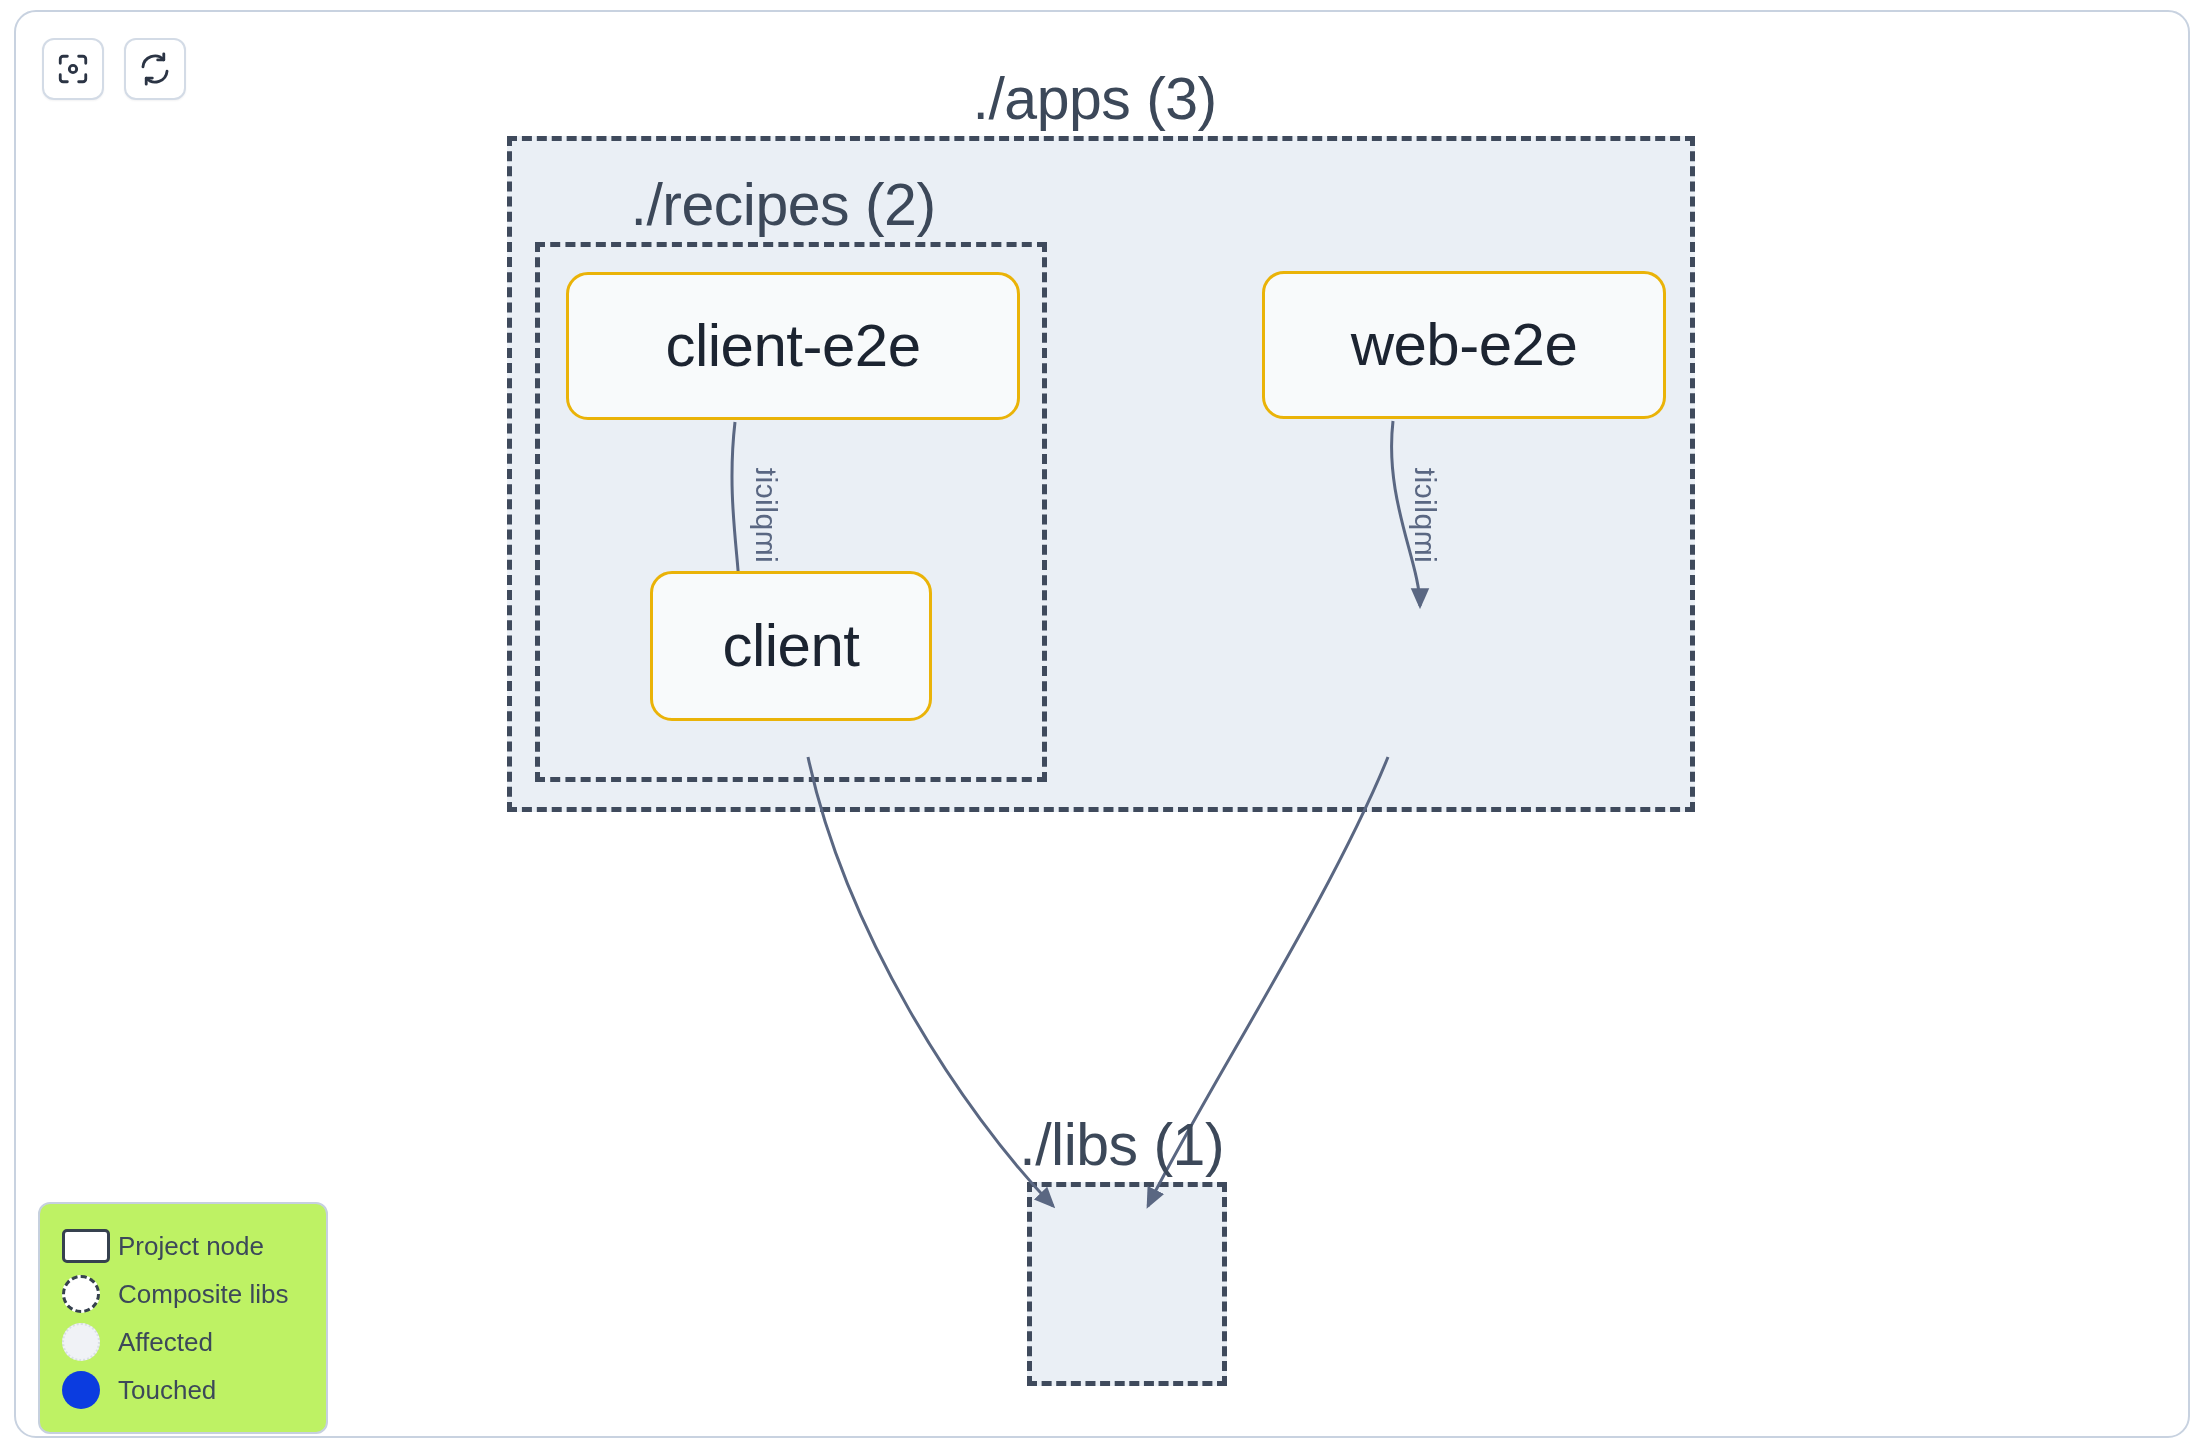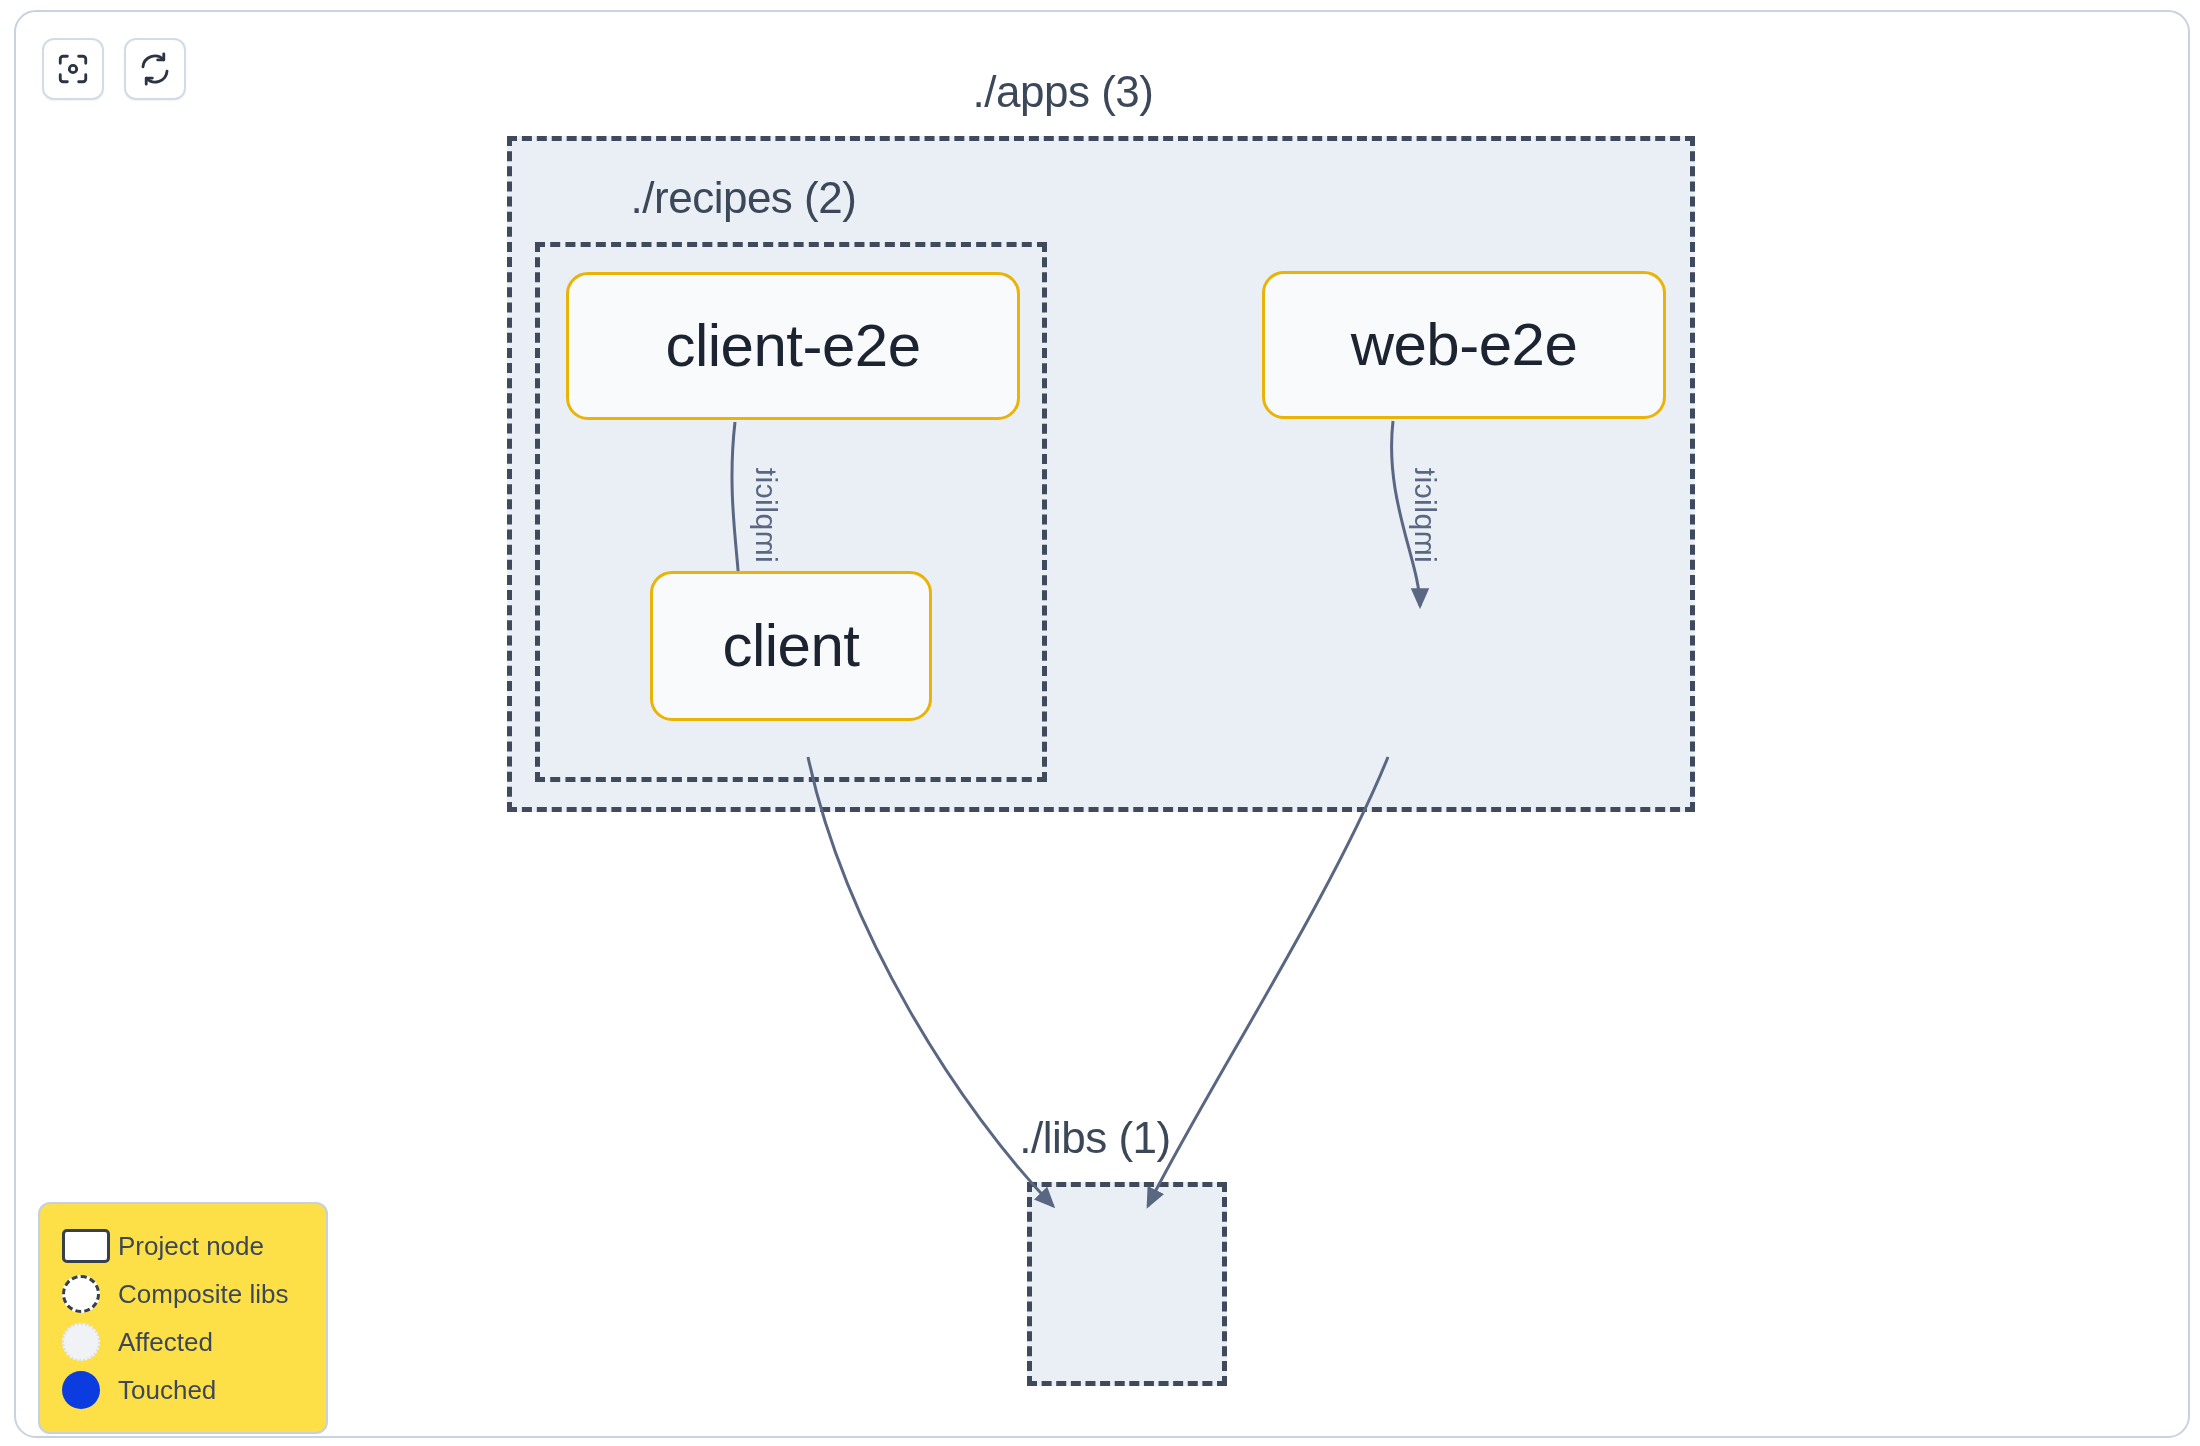--- a/index.html
+++ b/index.html
@@ -75,21 +75,21 @@
     background: #eaeff5;
     border: 5px dashed #3f4a5c;
     z-index: 11;
   }
   .group.inner { z-index: 12; }
   .group.libs  { z-index: 11; }
 
   .group-label {
     position: absolute;
     color: #3c4859;
-    font-size: 44px;
+    font-size: 59px;
     line-height: 1;
     white-space: nowrap;
     z-index: 30;
     letter-spacing: -0.5px;
   }
 
   
   .node {
     position: absolute;
     background: #f8fafb;
@@ -125,21 +125,21 @@
   }
 
   
   .legend {
     position: absolute;
     left: 38px;
     top: 1202px;
     width: 290px;
     border: 2px solid #c6d0de;
     border-radius: 12px;
-    background: #fde047;
+    background: #bef264;
     padding: 18px 20px 18px 22px;
     z-index: 50;
   }
   .legend-row {
     display: flex;
     align-items: center;
     height: 48px;
   }
   .legend-key {
     width: 56px;

